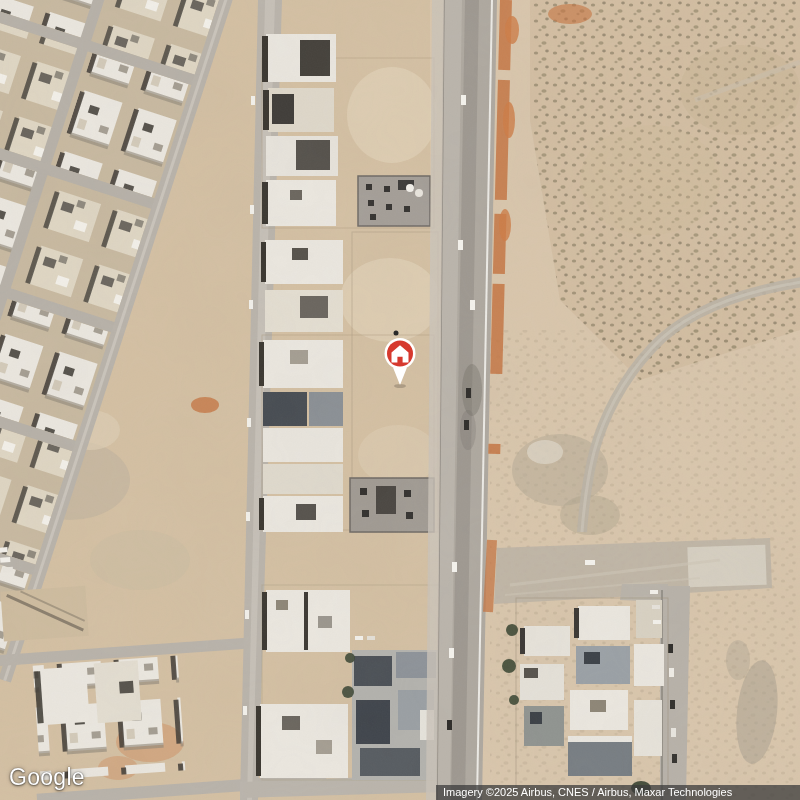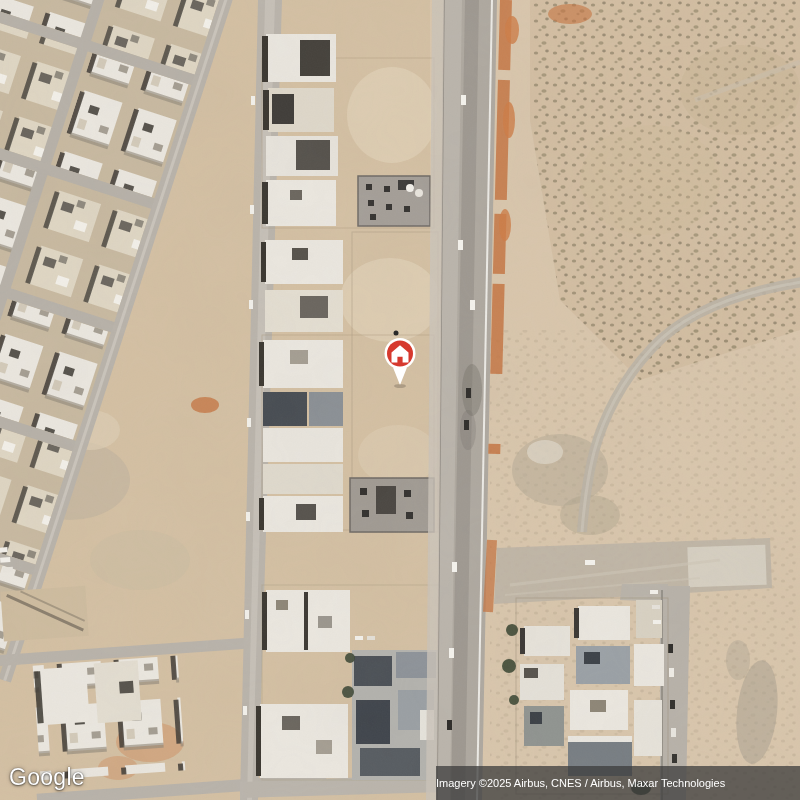--- a/index.html
+++ b/index.html
@@ -21,26 +21,26 @@
     cursor:pointer;
   }
   .google-logo{
     position:absolute;left:9px;bottom:9px;
     color:var(--logo-text-color);
     font-size:23px;font-weight:500;letter-spacing:0.3px;
     text-shadow:0 1px 2px rgba(0,0,0,.5),0 0 4px rgba(0,0,0,.35),0 0 1px rgba(0,0,0,.6);
     user-select:none;
   }
   .attribution{
-    position:absolute;right:0;bottom:0;height:34px;width:364px;
+    position:absolute;right:0;bottom:0;height:15px;width:364px;
     background:var(--attribution-bg);
     color:var(--attribution-text);
     font-size:11px;line-height:19px;
     display:flex;align-items:center;justify-content:flex-start;
-    box-sizing:border-box;white-space:nowrap;
+    padding-left:7px;box-sizing:border-box;white-space:nowrap;
   }
 </style>
 </head>
 <body>
 
 <div class="viewport">
 
   <svg class="imagery" width="800" height="800" viewBox="0 0 800 800" aria-hidden="true">
     <defs>
       <pattern id="blk" patternUnits="userSpaceOnUse" width="57" height="64">

